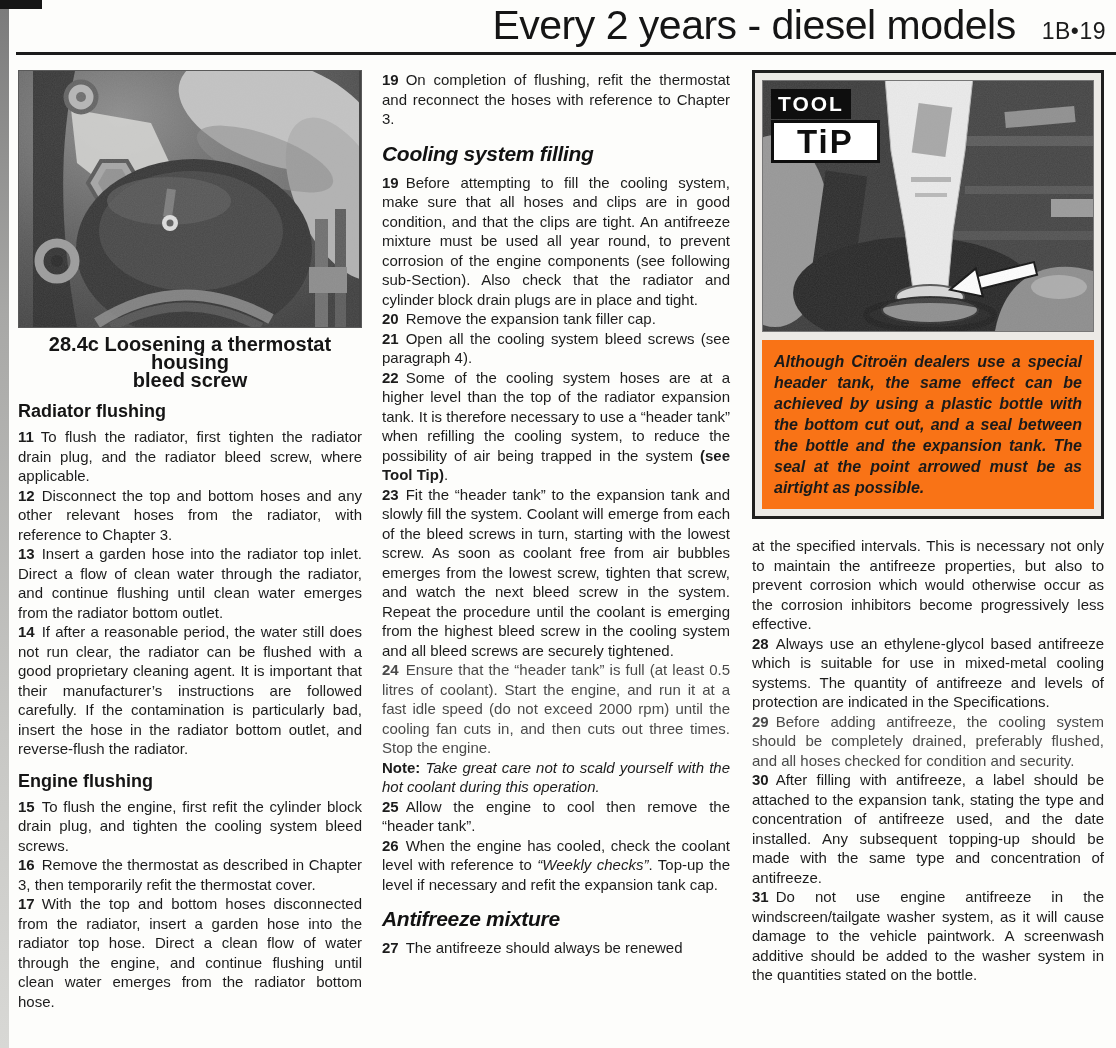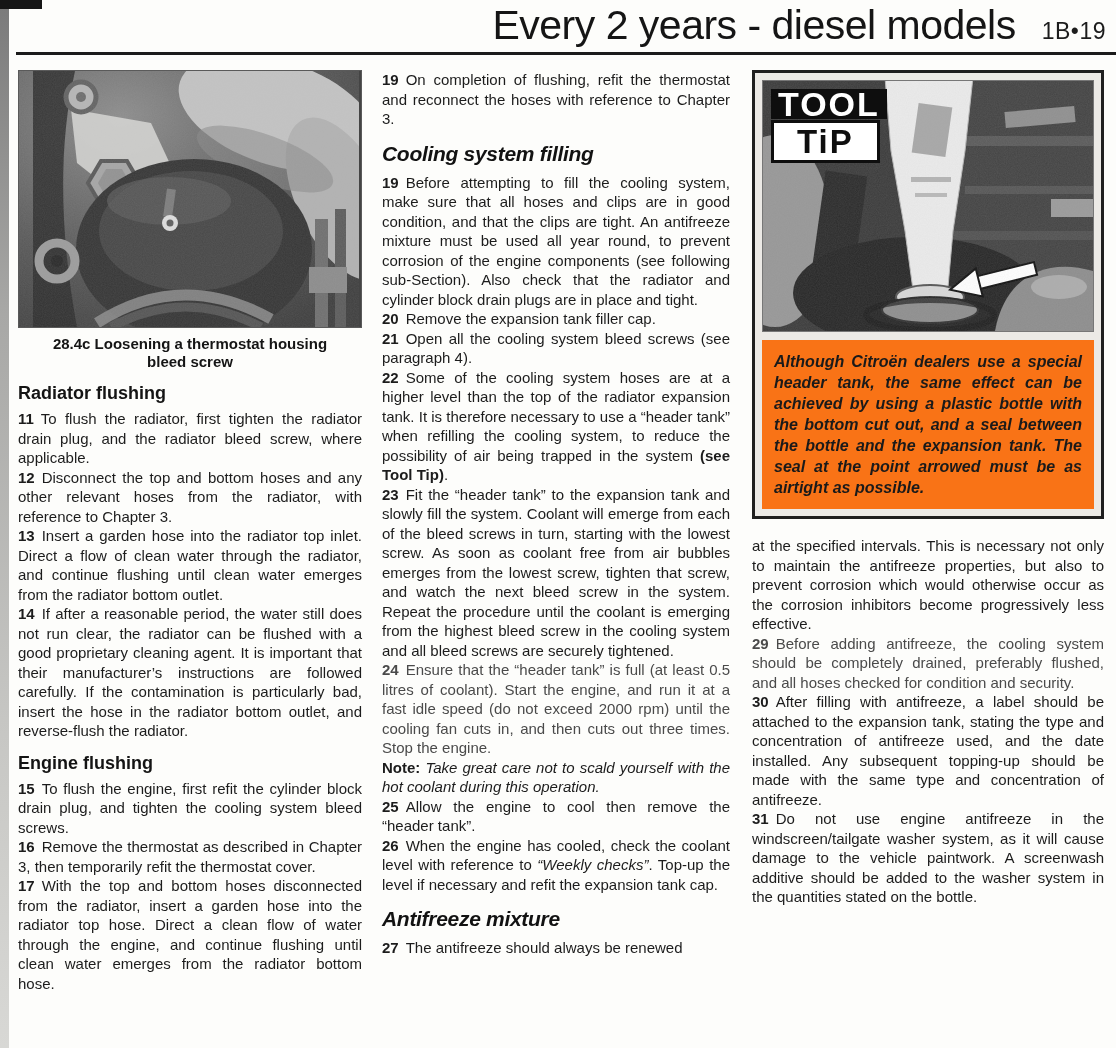--- a/index.html
+++ b/index.html
@@ -31,27 +31,27 @@
 
   .para{font-size:15px;line-height:19.5px;text-align:justify;margin:0;color:#1c1c1c;}
   .para .num{font-weight:bold;margin-right:7px;}
   .para.light{color:#4a4a4a;}
   .subhead{font-weight:bold;font-size:18px;margin:12px 0 5px;color:#141414;}
   .sechead{font-weight:bold;font-style:italic;font-size:21px;margin:13px 0 7px;color:#121212;letter-spacing:-0.3px;}
 
   
   .photo-frame{width:342px;border:1px solid #5a5a5a;background:#444;line-height:0;}
   .photo-frame svg{display:block;}
-  .photo-caption{font-weight:bold;font-size:15px;line-height:18px;text-align:center;margin-top:7px;color:#151515;}
+  .photo-caption{font-weight:bold;font-size:20px;line-height:18px;text-align:center;margin-top:7px;color:#151515;}
 
   
   .tooltip-box{border:3px solid #1f1f1f;background:#eceae6;padding:7px;box-sizing:border-box;width:352px;}
   .tooltip-photo-wrap{position:relative;line-height:0;border:1px solid #777;}
   .badge{position:absolute;top:8px;left:8px;line-height:normal;}
-  .badge-tool{background:#0e0e0e;color:#fff;font-weight:bold;font-size:34px;line-height:30px;padding:0 7px;letter-spacing:2px;width:max-content;}
+  .badge-tool{background:#0e0e0e;color:#fff;font-weight:bold;font-size:21px;line-height:30px;padding:0 7px;letter-spacing:2px;width:max-content;}
   .badge-tip{background:#fff;color:#0e0e0e;border:3px solid #0e0e0e;font-weight:bold;font-size:33px;line-height:37px;padding:0 23px;margin-top:1px;letter-spacing:2px;width:max-content;}
   .tooltip-caption{margin-top:8px;background:#f97316;padding:11px 12px;
     font-weight:bold;font-style:italic;font-size:16px;line-height:21px;text-align:justify;color:#1a1a1a;}
 
   .mt16{margin-top:17px;}
 </style>
 </head>
 <body>
 
 <div class="page">
@@ -173,17 +173,18 @@
         </svg>
         <div class="badge">
           <div class="badge-tool">TOOL</div>
           <div class="badge-tip">TiP</div>
         </div>
       </div>
       <div class="tooltip-caption">Although Citroën dealers use a special header tank, the same effect can be achieved by using a plastic bottle with the bottom cut out, and a seal between the bottle and the expansion tank. The seal at the point arrowed must be as airtight as possible.</div>
     </div>
 
     <p class="para mt16"><span>at the specified intervals. This is necessary not only to maintain the antifreeze properties, but also to prevent corrosion which would otherwise occur as the corrosion inhibitors become progressively less effective.</span></p>
+    <p class="para"><span class="num">28</span><span>Always use an ethylene-glycol based antifreeze which is suitable for use in mixed-metal cooling systems. The quantity of antifreeze and levels of protection are indicated in the Specifications.</span></p>
     <p class="para light"><span class="num">29</span><span>Before adding antifreeze, the cooling system should be completely drained, preferably flushed, and all hoses checked for condition and security.</span></p>
     <p class="para"><span class="num">30</span><span>After filling with antifreeze, a label should be attached to the expansion tank, stating the type and concentration of antifreeze used, and the date installed. Any subsequent topping-up should be made with the same type and concentration of antifreeze.</span></p>
     <p class="para"><span class="num">31</span><span>Do not use engine antifreeze in the windscreen/tailgate washer system, as it will cause damage to the vehicle paintwork. A screenwash additive should be added to the washer system in the quantities stated on the bottle.</span></p>
   </div>
 </div>
 
 </body></html>

